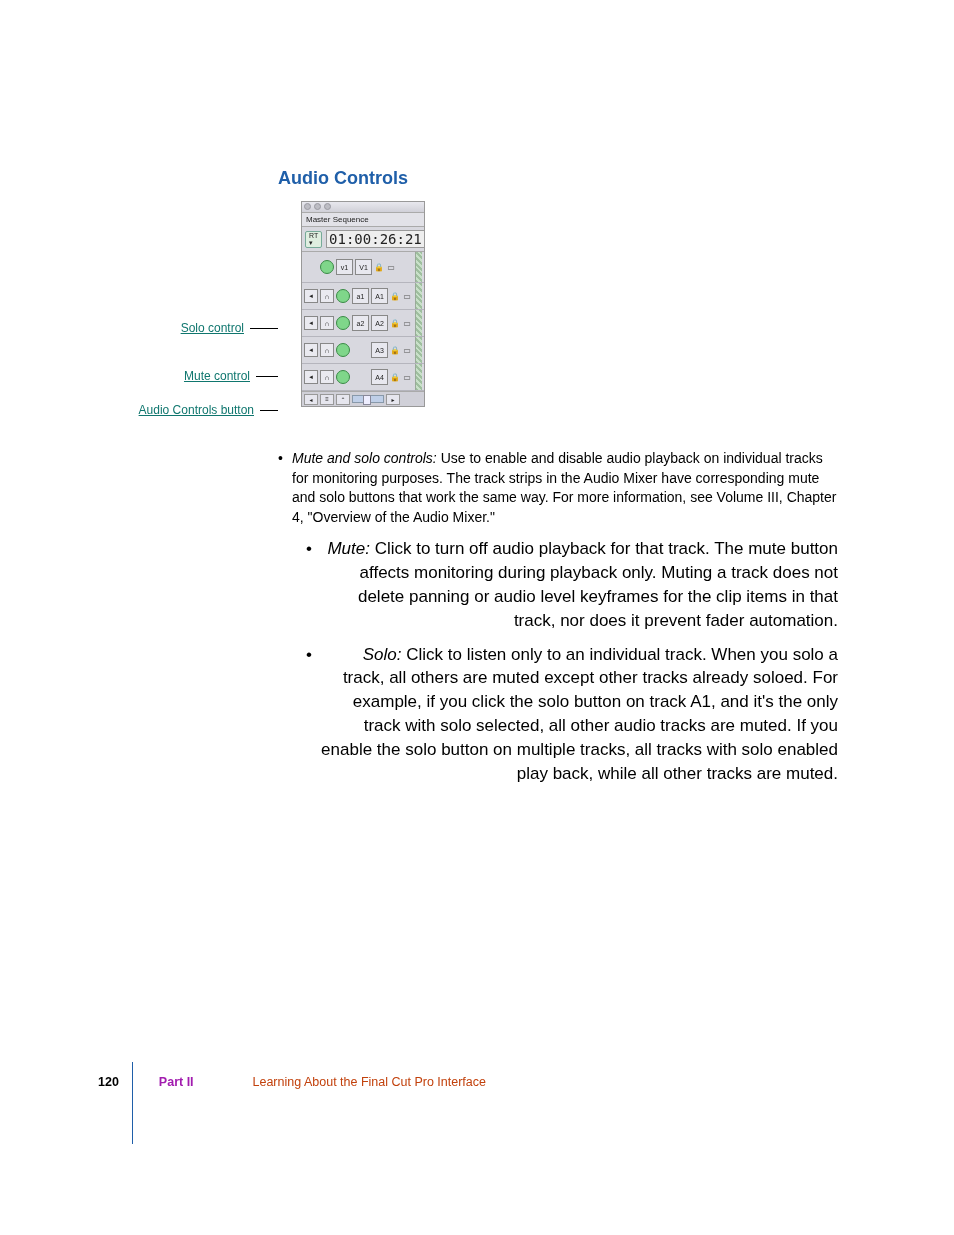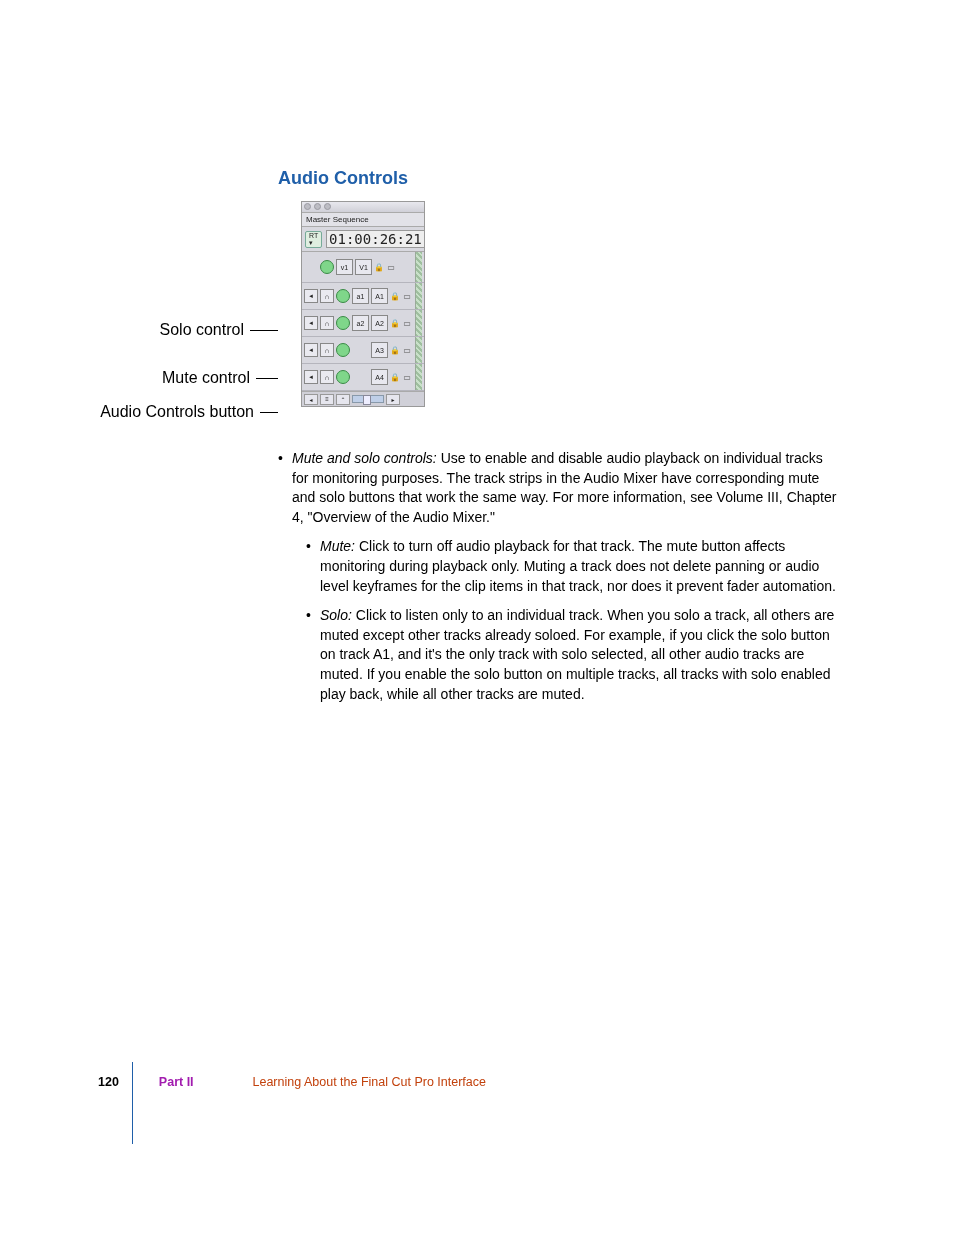--- a/index.html
+++ b/index.html
@@ -48,23 +48,24 @@
     font-size: 14px;
   }
   ul.inner {
     list-style: none;
     padding: 0;
     margin: 10px 0 0 14px;
   }
   ul.inner > li {
     position: relative;
     padding-left: 14px;
-    font-size: 14px;
+    font-size: 17px;
     line-height: 1.4;
     margin-bottom: 10px;
+    text-align: right;
   }
   ul.inner > li::before {
     content: "•";
     position: absolute;
     left: 0;
     top: 0;
   }
   .term {
     font-style: italic;
   }
@@ -87,23 +88,24 @@
   .callouts {
     position: absolute;
     left: -160px;
     top: 0;
     width: 160px;
     height: 100%;
   }
   .callout {
     position: absolute;
     right: 0;
-    font-size: 16px;
-    color: #000000;
+    font-size: 12px;
+    color: #0f766e;
     white-space: nowrap;
+    text-decoration: underline;
   }
   .callout .line {
     display: inline-block;
     vertical-align: middle;
     height: 1px;
     background: #000;
     margin-left: 6px;
   }
   .timeline {
     position: absolute;

